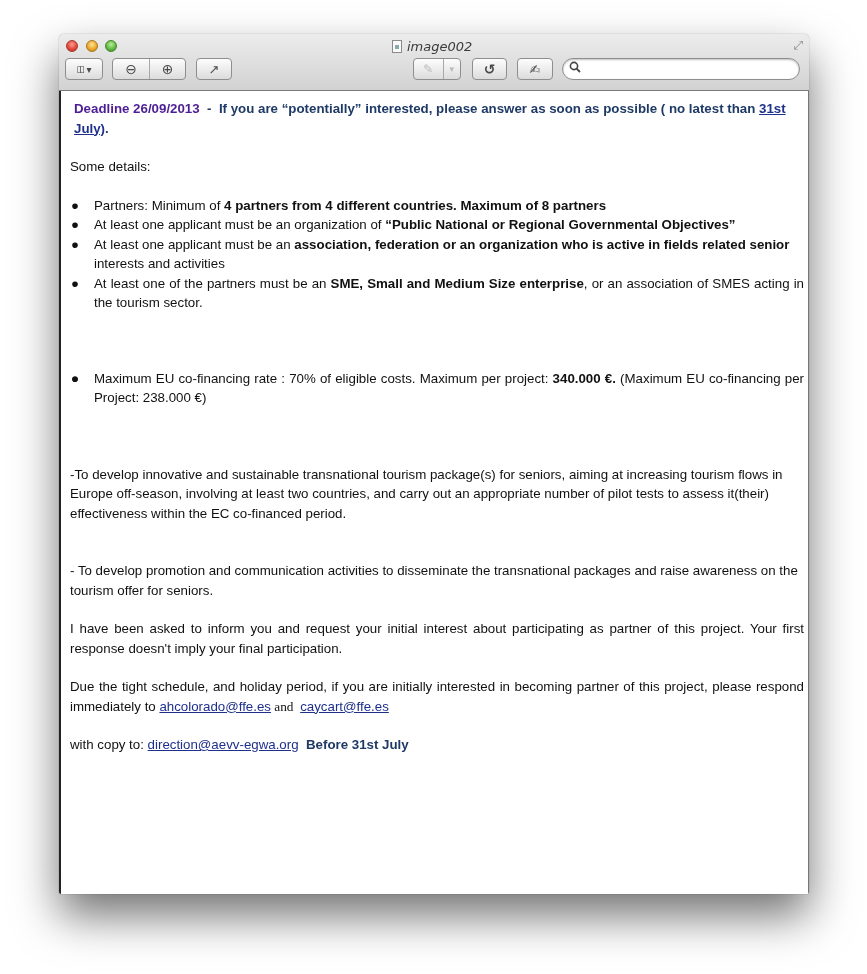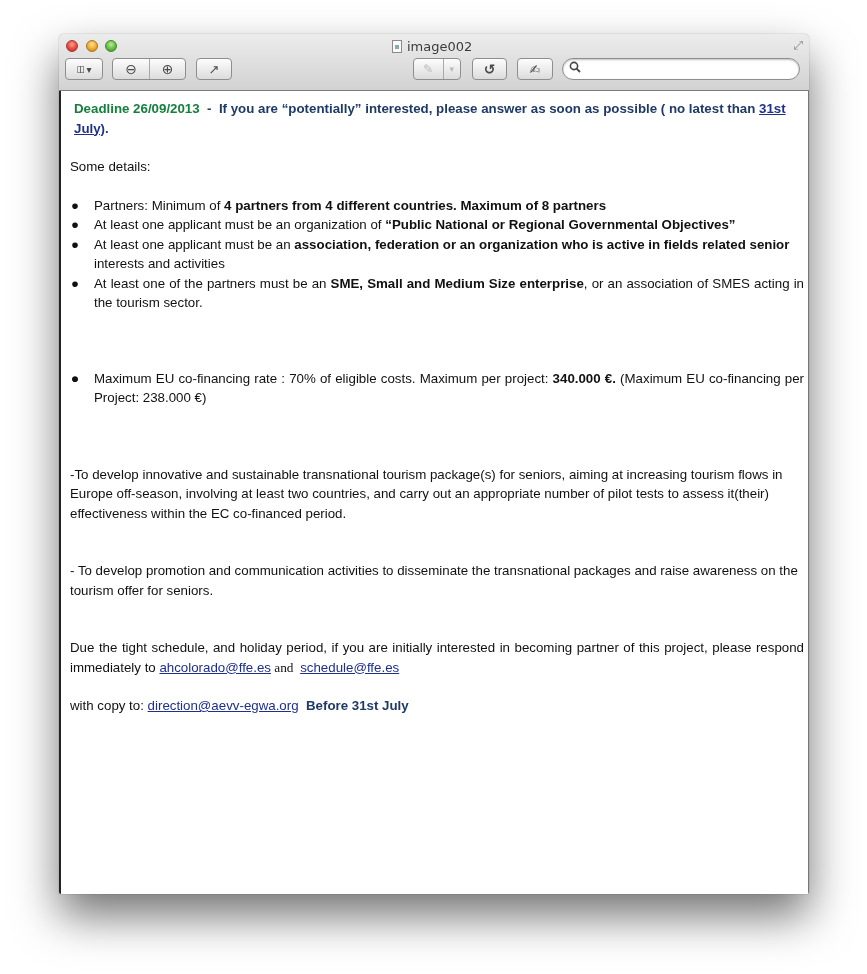--- a/index.html
+++ b/index.html
@@ -17,21 +17,21 @@
     position:absolute; left:0; top:0; width:750px; height:56px;
     background:linear-gradient(#ececec, #d2d2d2);
     border-bottom:1px solid #7b7b7b;
   }
   .traffic { position:absolute; top:6px; width:12px; height:12px; border-radius:50%; box-sizing:border-box; }
   .t-close { left:7px; background:radial-gradient(circle at 50% 35%, #ff9a8e, #e0443a 60%, #b02a22); border:1px solid #a7392f; }
   .t-min { left:27px; background:radial-gradient(circle at 50% 35%, #ffe19a, #e9a623 60%, #b47a14); border:1px solid #a87820; }
   .t-max { left:46px; background:radial-gradient(circle at 50% 35%, #b9ef98, #5fb63e 60%, #3d8a25); border:1px solid #43882b; }
   .title {
     position:absolute; left:333px; top:3px; height:18px; display:flex; align-items:center; gap:5px;
-    font-size:13px; color:#3b3b3b;
+    font-size:13px; color:#3b3b3b;font-style:italic;
   }
   .doc-icon { width:10px; height:13px; background:#fafafa; border:1px solid #8a8a8a; box-sizing:border-box; position:relative; }
   .doc-icon::after { content:""; position:absolute; left:2px; top:4px; width:4px; height:4px; background:#8aa; }
   .fullscreen-icon { position:absolute; right:6px; top:4px; font-size:12px; color:#8a8a8a; }
   .tb-btn {
     position:absolute; top:24px; height:22px; box-sizing:border-box;
     border:1px solid #8e8e8e; border-radius:4px;
     background:linear-gradient(#fdfdfd, #dcdcdc);
     display:flex; align-items:center; justify-content:center;
     font-size:12px; color:#4a4a4a;
@@ -51,21 +51,21 @@
     border-left:2px solid #222; border-right:1px solid #777; box-sizing:border-box;
   }
   .doc {
     position:absolute; left:9px; top:8px; width:734px;
     font-family:"Liberation Sans Narrow","Liberation Sans", sans-serif;
     font-size:13.3px; color:#111; line-height:19.5px;
   }
   .doc p { margin:0; }
   .gap { height:19px; }
   .gap3 { height:56px; }
-  .red { color:#15803d; font-weight:bold; }
+  .red { color:#4c1d95; font-weight:bold; }
   .navy { color:#1f3a66; font-weight:bold; }
   a.link { color:#1e2f8c; text-decoration:underline; }
   .bold { font-weight:bold;margin-top:33px; }
   ul { margin:0; padding:0; list-style:none; }
   li { position:relative; padding-left:24px; }
   li .bullet { position:absolute; left:1px; top:0; }
   .justify { text-align:justify; }
 </style>
 </head>
 <body>
@@ -142,23 +142,24 @@
         <li class="justify"><span class="bullet">●</span><span>Maximum EU co-financing rate : 70% of eligible costs.  Maximum per project: </span><span class="bold">340.000 €.</span><span> (Maximum EU co-financing per Project: 238.000 €)</span></li>
       </ul>
       <div class="gap"></div>
       <div class="gap"></div>
       <div class="gap"></div>
       <p>-To develop innovative and sustainable transnational tourism package(s) for seniors, aiming at increasing tourism flows in Europe off-season, involving at least two countries, and carry out an appropriate number of pilot tests to assess it(their) effectiveness within the EC co-financed period.</p>
       <div class="gap"></div>
       <div class="gap"></div>
       <p>- To develop promotion and communication activities to disseminate the transnational packages and raise awareness on the tourism offer for seniors.</p>
       <div class="gap"></div>
+      <p class="justify">I have been asked to inform you and request your initial interest about participating as partner of this project.  Your first response doesn't imply your final participation.</p>
       <div class="gap"></div>
       <p class="justify">
-        <span>Due the tight schedule, and holiday period, if you are initially interested in becoming partner of this project, please respond immediately to </span><a class="link">ahcolorado@ffe.es</a><span style="white-space:pre;font-family:Liberation Serif, serif;"> and  </span><a class="link">schedule@ffe.es</a>
+        <span>Due the tight schedule, and holiday period, if you are initially interested in becoming partner of this project, please respond immediately to </span><a class="link">ahcolorado@ffe.es</a><span style="white-space:pre;font-family:Liberation Serif, serif;"> and  </span><a class="link">caycart@ffe.es</a>
       </p>
       <div class="gap"></div>
       <p>
         <span>with copy to: </span><a class="link">direction@aevv-egwa.org</a><span class="navy" style="white-space:pre;">  Before 31st July</span>
       </p>
     </div>
   </div>
 </div>
 
 </body></html>

